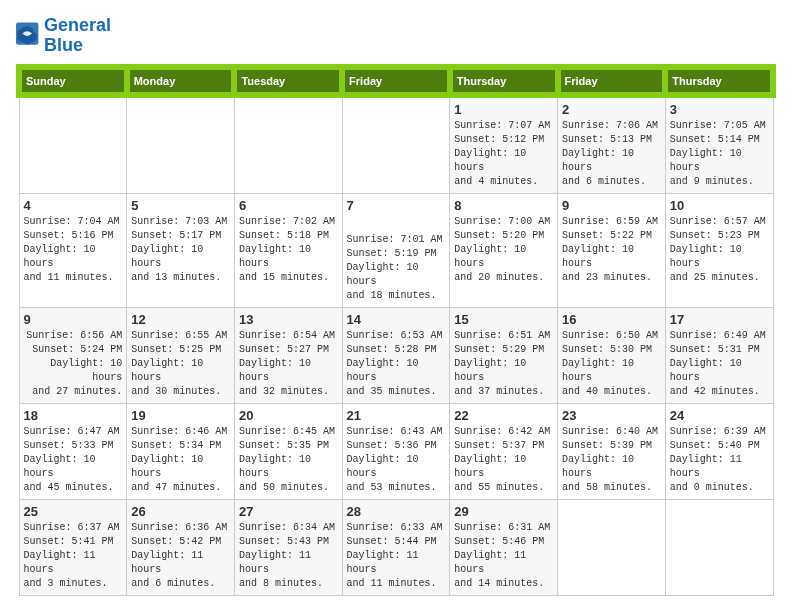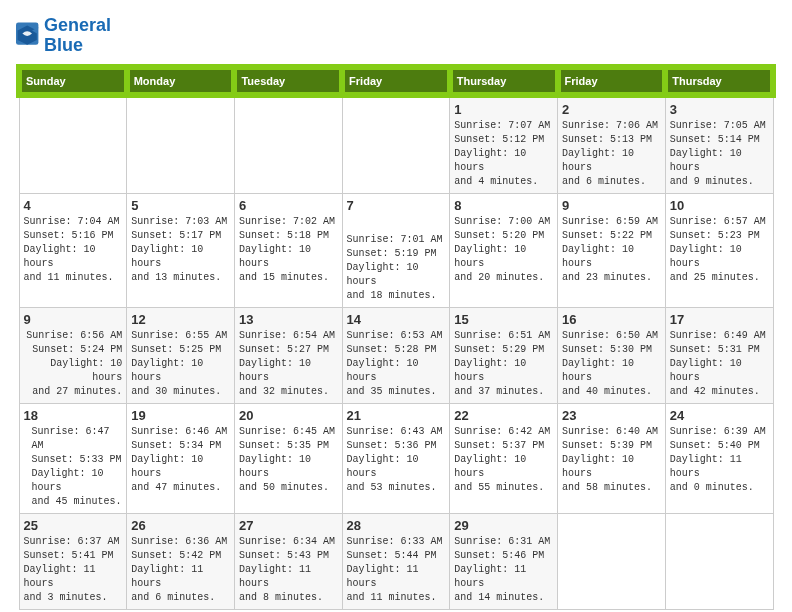--- a/index.html
+++ b/index.html
@@ -247,21 +247,21 @@
           <div class="day-num">17</div>
           <div class="day-detail" style="white-space: pre-line;">Sunrise: 6:49 AM
 Sunset: 5:31 PM
 Daylight: 10 hours
 and 42 minutes.</div>
         </td>
       </tr>
       <tr>
         <td>
           <div class="day-num">18</div>
-          <div class="day-detail" style="white-space: pre-line; margin-left: 8px;">Sunrise: 6:47 AM
+          <div class="day-detail" style="white-space: pre-line;">Sunrise: 6:47 AM
 Sunset: 5:33 PM
 Daylight: 10 hours
 and 45 minutes.</div>
         </td>
         <td>
           <div class="day-num">19</div>
           <div class="day-detail" style="white-space: pre-line;">Sunrise: 6:46 AM
 Sunset: 5:34 PM
 Daylight: 10 hours
 and 47 minutes.</div>

